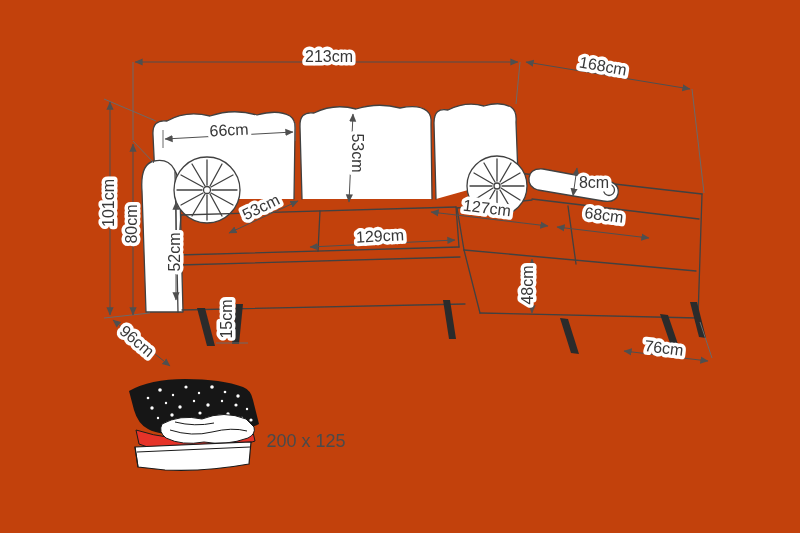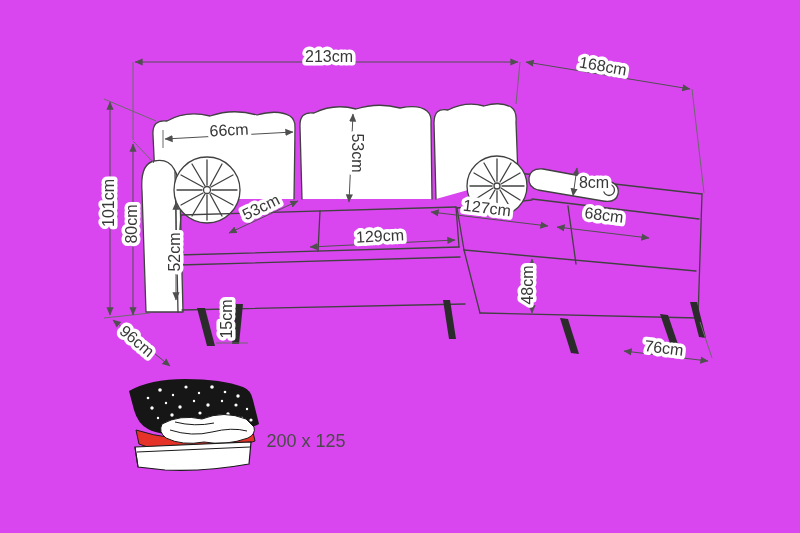--- a/index.html
+++ b/index.html
@@ -1,16 +1,16 @@
 <!DOCTYPE html>
 <html><head>
 <meta charset="utf-8">
 <style>
   html,body{margin:0;padding:0;background:#fff;}
-  .stage{width:800px;height:533px;position:relative;background:#d946ef;overflow:hidden;}
+  .stage{width:800px;height:533px;position:relative;background:#c2410c;overflow:hidden;}
   svg{display:block;}
   .outline{stroke:#414141;stroke-width:1.3;fill:none;stroke-linecap:round;stroke-linejoin:round;}
   .fillw{fill:#ffffff;}
   .dim{stroke:#4f4f4f;stroke-width:1;fill:none;}
   .ext{stroke:#6a6a6a;stroke-width:1;fill:none;}
   .lbl{font-family:"Liberation Sans",sans-serif;font-size:16px;fill:#383838;
        paint-order:stroke;stroke:#ffffff;stroke-width:7px;stroke-linejoin:round;
        text-anchor:middle;dominant-baseline:central;}
   .bedlbl{font-family:"Liberation Sans",sans-serif;font-size:18px;fill:#4a4a4a;
        text-anchor:middle;dominant-baseline:central;}

